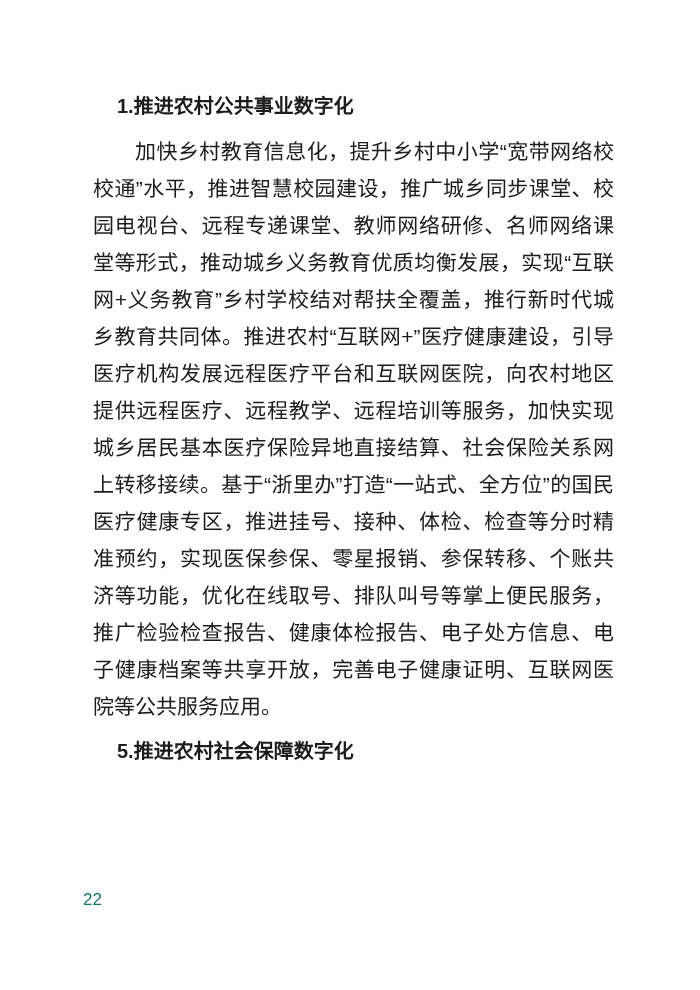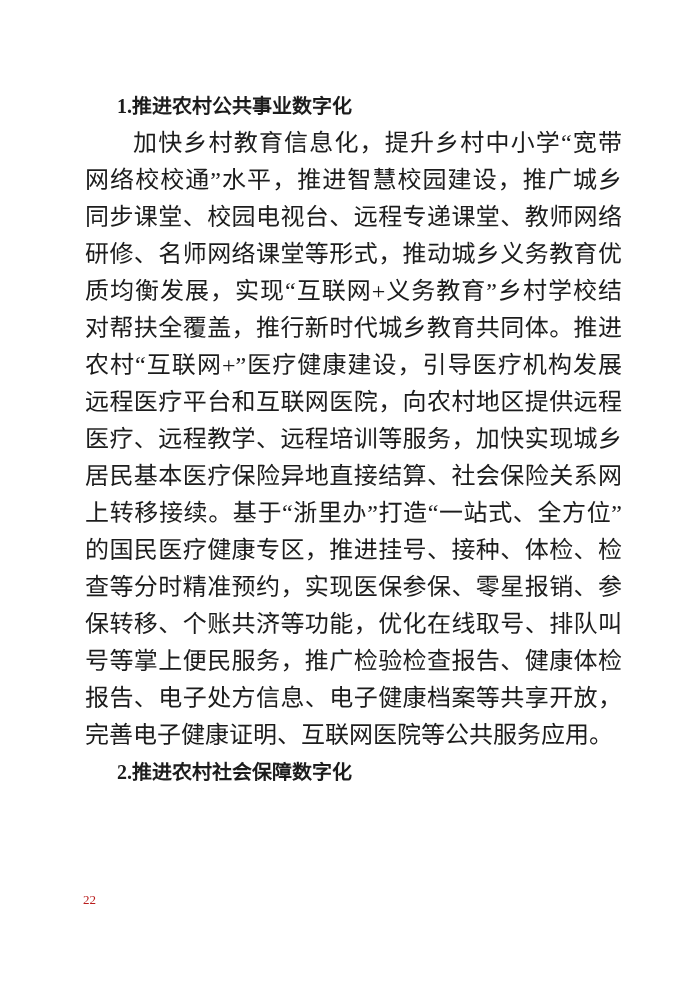--- a/index.html
+++ b/index.html
@@ -6,64 +6,64 @@
     margin: 0;
     padding: 0;
     background: #ffffff;
   }
   .page {
     position: relative;
     width: 645px;
     height: 990px;
     background: #ffffff;
     overflow: hidden;
-    font-family: Liberation Serif, serif;
+    font-family: Liberation Sans, sans-serif;
     color: #1c1c1c;
   }
   .content {
     position: absolute;
     left: 85px;
     top: 88px;
     width: 537px;
   }
   .heading {
     margin: 0;
     font-size: 20px;
     font-weight: bold;
     line-height: 37px;
     text-indent: 32px;
     white-space: nowrap;
   }
   .para {
-    margin: 0;
-    font-size: 24px;
+    margin: 8px;
+    font-size: 21px;
     line-height: 37px;
     text-align: justify;
     text-justify: inter-ideograph;
     text-indent: 2em;
     word-break: break-all;
   }
   .page-number {
     position: absolute;
     left: 83px;
     top: 888px;
-    font-size: 13px;
+    font-size: 17px;
     line-height: 24px;
-    color: #b91c1c;
+    color: #0f766e;
   }
 </style>
 </head>
 <body>
 
 <div class="page">
   <div class="content">
 
     <h3 class="heading">1.推进农村公共事业数字化</h3>
 
     <p class="para">加快乡村教育信息化，提升乡村中小学“宽带网络校校通”水平，推进智慧校园建设，推广城乡同步课堂、校园电视台、远程专递课堂、教师网络研修、名师网络课堂等形式，推动城乡义务教育优质均衡发展，实现“互联网+义务教育”乡村学校结对帮扶全覆盖，推行新时代城乡教育共同体。推进农村“互联网+”医疗健康建设，引导医疗机构发展远程医疗平台和互联网医院，向农村地区提供远程医疗、远程教学、远程培训等服务，加快实现城乡居民基本医疗保险异地直接结算、社会保险关系网上转移接续。基于“浙里办”打造“一站式、全方位”的国民医疗健康专区，推进挂号、接种、体检、检查等分时精准预约，实现医保参保、零星报销、参保转移、个账共济等功能，优化在线取号、排队叫号等掌上便民服务，推广检验检查报告、健康体检报告、电子处方信息、电子健康档案等共享开放，完善电子健康证明、互联网医院等公共服务应用。</p>
 
-    <h3 class="heading">2.推进农村社会保障数字化</h3>
+    <h3 class="heading">5.推进农村社会保障数字化</h3>
 
 
   </div>
 
   <div class="page-number">22</div>
 </div>
 
 </body></html>

